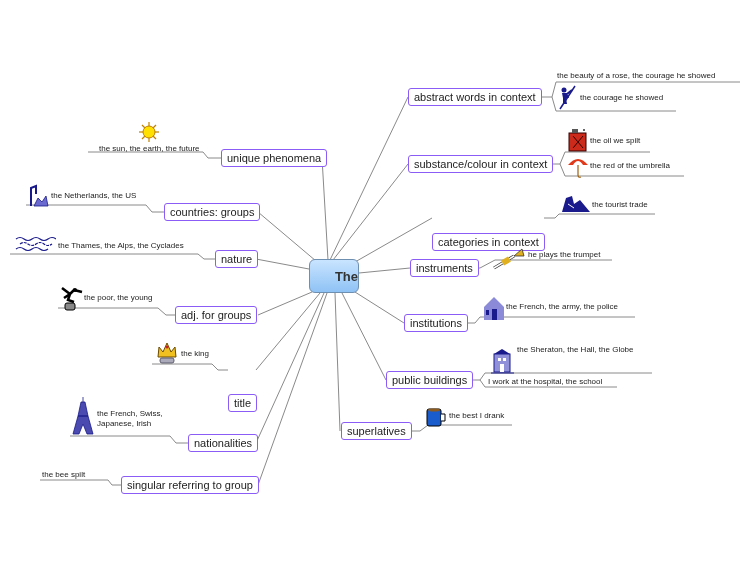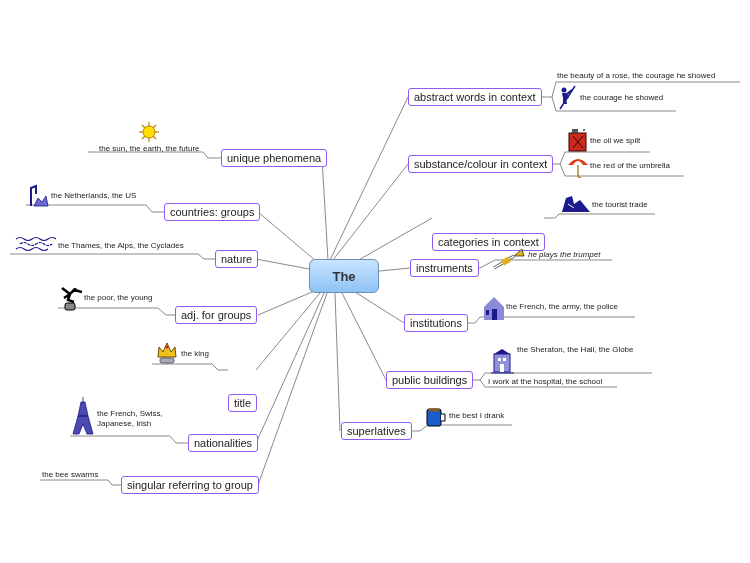--- a/index.html
+++ b/index.html
@@ -1,22 +1,22 @@
 <!DOCTYPE html>
 <html><head>
 <meta charset="utf-8">
 <style>
   html, body { margin: 0; padding: 0; background: #ffffff; }
   body { width: 750px; height: 563px; position: relative; overflow: hidden;
          font-family: "Liberation Sans", sans-serif; color: #222; }
   #links { position: absolute; left: 0; top: 0; width: 750px; height: 563px; }
-  .center { position: absolute; left: 309px; top: 259px; width: 70px; height: 34px;
+  .center { position: absolute; left: 309px; top: 259px; width: 50px; height: 34px;
             border: 1px solid #6f8fb0; border-radius: 6px;
             background: linear-gradient(#c9e4ff, #8fc2f5);
-            display: flex; align-items: center; justify-content: center;
+            display: flex; align-items: center; justify-content: flex-end;
             font-weight: bold; font-size: 13px; color: #333; box-sizing: border-box; }
   .topic { position: absolute; height: 18px; border: 1px solid #8b5cf6; border-radius: 3px;
            background: #fff; font-size: 11px; line-height: 17px; padding: 0 5px;
            box-sizing: border-box; white-space: nowrap; color: #222; }
   .sub { position: absolute; font-size: 8px; white-space: nowrap; color: #222; line-height: 10px; }
   .icon { position: absolute; }
 </style>
 </head>
 <body>
 
@@ -78,34 +78,34 @@
 <div class="topic" style="left:175px;top:306px;"><span>adj. for groups</span></div>
 <div class="topic" style="left:228px;top:361px;margin-top:33px;"><span>title</span></div>
 <div class="topic" style="left:188px;top:434px;"><span>nationalities</span></div>
 <div class="topic" style="left:121px;top:476px;"><span>singular referring to group</span></div>
 
 <div class="sub" style="left:557px;top:71px;">the beauty of a rose, the courage he showed</div>
 <div class="sub" style="left:580px;top:93px;">the courage he showed</div>
 <div class="sub" style="left:590px;top:136px;">the oil we spilt</div>
 <div class="sub" style="left:590px;top:161px;">the red of the umbrella</div>
 <div class="sub" style="left:592px;top:200px;">the tourist trade</div>
-<div class="sub" style="left:528px;top:250px;font-style:italic;">he plays the trumpet</div>
+<div class="sub" style="left:528px;top:250px;">he plays the trumpet</div>
 <div class="sub" style="left:506px;top:302px;">the French, the army, the police</div>
 <div class="sub" style="left:517px;top:345px;">the Sheraton, the Hall, the Globe</div>
 <div class="sub" style="left:488px;top:377px;">I work at the hospital, the school</div>
 <div class="sub" style="left:449px;top:411px;">the best I drank</div>
 
 <div class="sub" style="left:91px;top:144px;padding-left:8px;">the sun, the earth, the future</div>
 <div class="sub" style="left:51px;top:191px;">the Netherlands, the US</div>
 <div class="sub" style="left:58px;top:241px;">the Thames, the Alps, the Cyclades</div>
 <div class="sub" style="left:84px;top:293px;">the poor, the young</div>
 <div class="sub" style="left:181px;top:349px;">the king</div>
 <div class="sub" style="left:97px;top:409px;">the French, Swiss,</div>
 <div class="sub" style="left:97px;top:419px;">Japanese, Irish</div>
-<div class="sub" style="left:42px;top:470px;">the bee swarms</div>
+<div class="sub" style="left:42px;top:470px;">the bee spilt</div>
 
 <svg class="icon" style="left:557px;top:84px;" width="20" height="26">
   <path d="M3 25 L18 2" stroke="#1a1a8c" stroke-width="1.5"></path>
   <circle cx="7" cy="6" r="2.5" fill="#1a1a8c"></circle>
   <path d="M5 9 L10 9 L12 14 L9 14 L10 20 L6 20 L6 14 Z" fill="#1a1a8c"></path>
   <path d="M10 10 L15 6" stroke="#1a1a8c" stroke-width="2"></path>
 </svg>
 <svg class="icon" style="left:567px;top:128px;" width="22" height="24">
   <rect x="2" y="5" width="17" height="18" fill="#cc2a1a" stroke="#300" stroke-width="1"></rect>
   <rect x="5" y="1" width="6" height="4" fill="#555"></rect>

